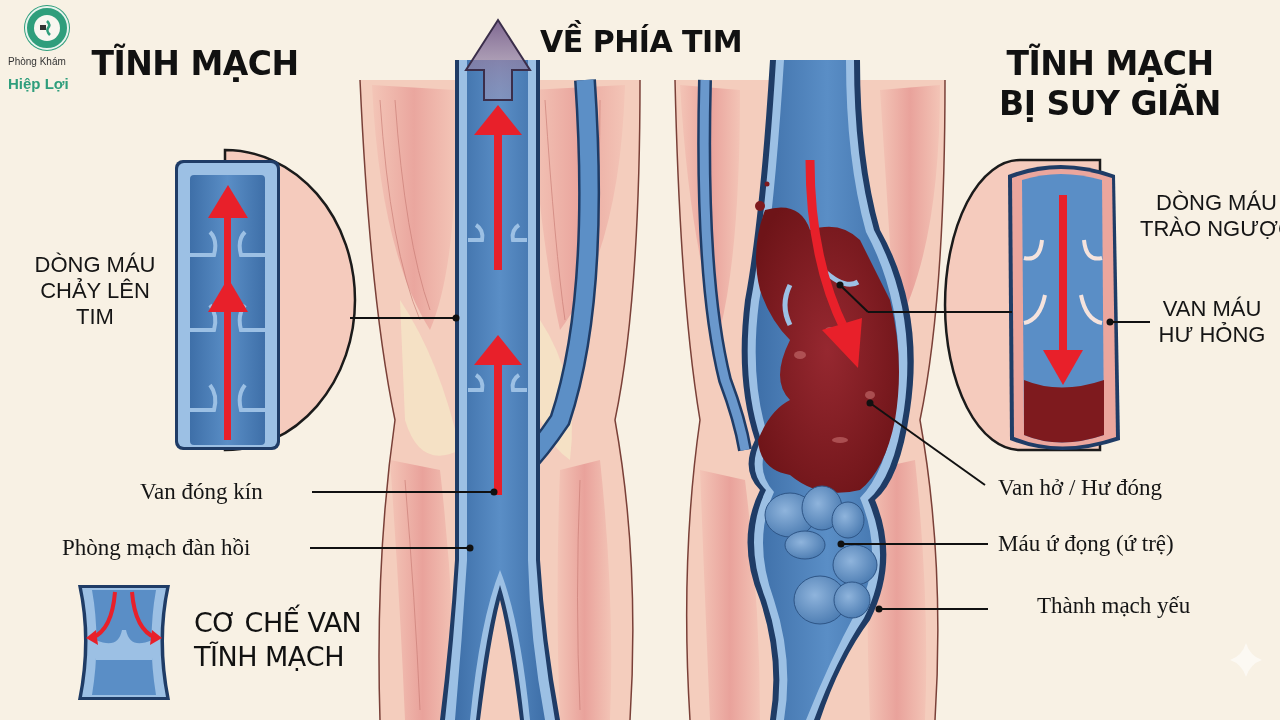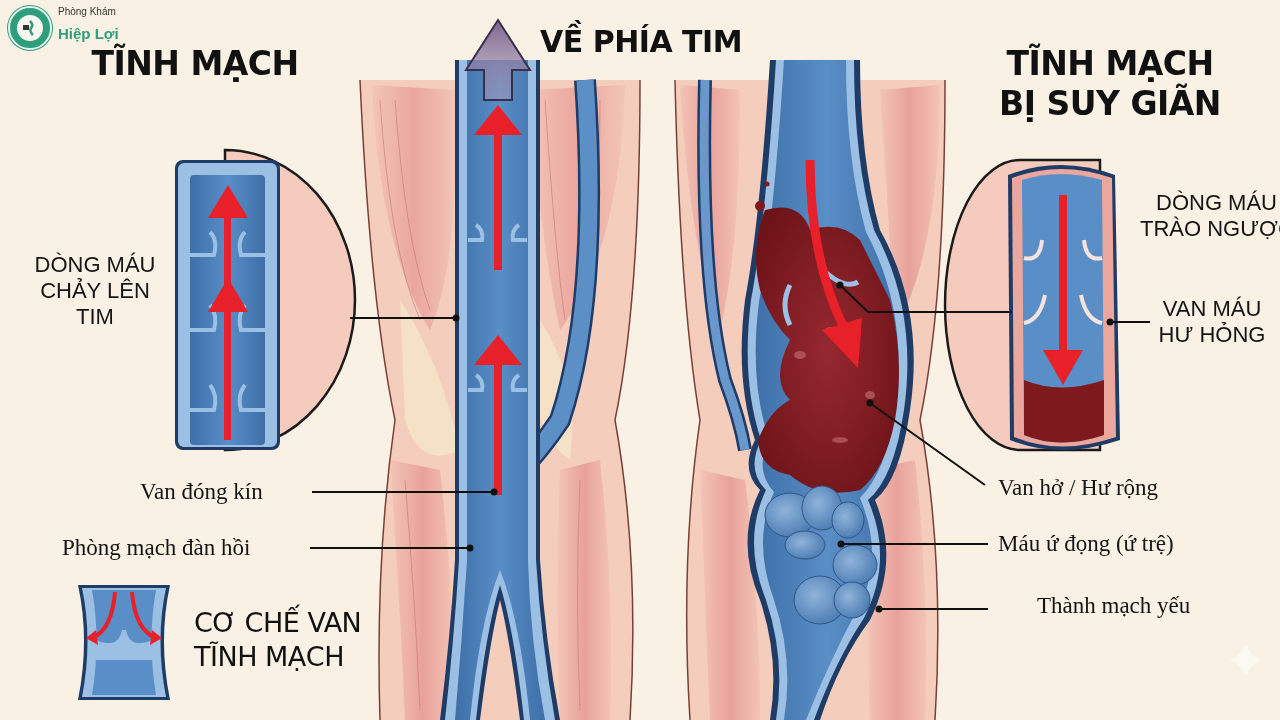--- a/index.html
+++ b/index.html
@@ -6,21 +6,21 @@
   html, body { width: 1280px; height: 720px; overflow: hidden; }
   body {
     background: #f8f1e4;
     font-family: "DejaVu Sans", "Liberation Sans", sans-serif;
     position: relative;
     color: #111;
   }
   .abs { position: absolute; }
   svg.art { position: absolute; left: 0; top: 0; width: 1280px; height: 720px; }
 
-  .logo { left: 8px; top: 6px; display: flex; align-items: flex-start; gap: 6px; }
+  .logo { left: 8px; top: 6px; display: flex; align-items: flex-end; gap: 6px; flex-direction: column; }
   .logo-badge {
     width: 44px; height: 44px; border-radius: 50%;
     background: #2f9e7c; border: 2px solid #e8f4ee;
     box-shadow: 0 0 0 1px #2f9e7c;
     display: flex; align-items: center; justify-content: center;
   }
   .logo-inner { width: 26px; height: 26px; border-radius: 50%; background: #f8f6f0; display:flex; align-items:center; justify-content:center; }
   .logo-text-top { font-family: "Liberation Sans", sans-serif; font-size: 10px; color: #333; line-height: 12px; }
   .logo-text-main { font-family: "Liberation Sans", sans-serif; font-size: 15px; font-weight: bold; color: #2f9e7c; line-height: 16px; margin-top: 8px; }
 
@@ -277,17 +277,17 @@
 <div class="abs label-caps" style="left:1140px; top:190px; width:160px; text-align:left; white-space:nowrap;">
   <div style="padding-left:16px;">DÒNG MÁU</div>
   <div>TRÀO NGƯỢC</div>
 </div>
 
 <div class="abs label-caps" style="left:1152px; top:296px; width:120px;">
   <div>VAN MÁU</div>
   <div>HƯ HỎNG</div>
 </div>
 
-<div class="abs label" style="left:998px; top:474px;">Van hở / Hư rộng</div>
+<div class="abs label" style="left:998px; top:474px;">Van hở / Hư đóng</div>
 <div class="abs label" style="left:998px; top:530px;">Máu ứ đọng (ứ trệ)</div>
 <div class="abs label" style="left:1037px; top:590px; line-height:32px;">
   <div>Thành mạch yếu</div>
 </div>
 
 </body></html>

